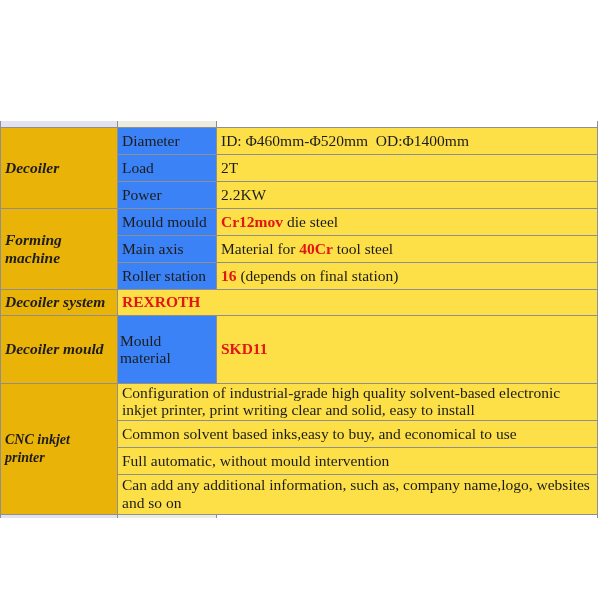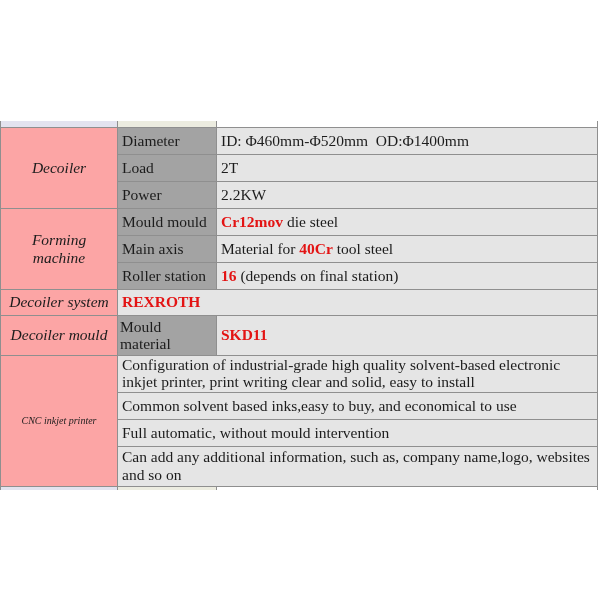--- a/index.html
+++ b/index.html
@@ -31,34 +31,34 @@
   table.spec td {
     border: 1px solid #8f8f8f;
     font-size: 15.5px;
     color: #1c1c1c;
     padding: 1px 4px;
     overflow: hidden;
     line-height: 17.5px;
     vertical-align: middle;
   }
   td.group {
-    background: #fca5a5;
-    font-weight: normal;
+    background: #eab308;
+    font-weight: bold;
     font-style: italic;
-    text-align: center;
+    text-align: left;
     font-size: 15px;
     padding: 1px 1px;
     letter-spacing: 0px;
   }
   td.param {
-    background: #a3a3a3;
+    background: #3b82f6;
     font-family: Liberation Serif, serif;
   }
   td.value {
-    background: #e5e5e5;
+    background: #fde047;
   }
   .red {
     color: #e31414;
     font-weight: bold;
   }
   tr.partial-top td { border-top: none; }
   tr.partial-bottom td { border-bottom: none; }
   td.sliver-col1 { background: #e3e3ef; }
   td.sliver-col2 { background: #ecece0; }
   td.sliver-col3 { background: #ffffff; }
@@ -110,26 +110,26 @@
         <td class="value"><span class="red">16</span><span> (depends on final station)</span></td>
       </tr>
 
       <tr style="height:26px">
         <td class="group">Decoiler system</td>
         <td class="value" colspan="2"><span class="red">REXROTH</span></td>
       </tr>
 
       <tr style="height:26px">
         <td class="group">Decoiler mould</td>
-        <td class="param" style="padding:2px 2px">Mould material</td>
+        <td class="param" style="padding:16px 2px">Mould material</td>
         <td class="value"><span class="red">SKD11</span></td>
       </tr>
 
       <tr style="height:37px">
-        <td class="group" rowspan="4" style="font-size:10px">CNC inkjet printer</td>
+        <td class="group" rowspan="4" style="font-size:14px">CNC inkjet printer</td>
         <td class="value" colspan="2" style="line-height:16.5px">Configuration of industrial-grade high quality solvent-based electronic inkjet printer, print writing clear and solid, easy to install</td>
       </tr>
       <tr style="height:27px">
         <td class="value" colspan="2">Common solvent based inks,easy to buy, and economical to use</td>
       </tr>
       <tr style="height:27px">
         <td class="value" colspan="2">Full automatic, without mould intervention</td>
       </tr>
       <tr style="height:39px">
         <td class="value" colspan="2" style="line-height:18.5px">Can add any additional information, such as, company name,logo, websites and so on</td>

